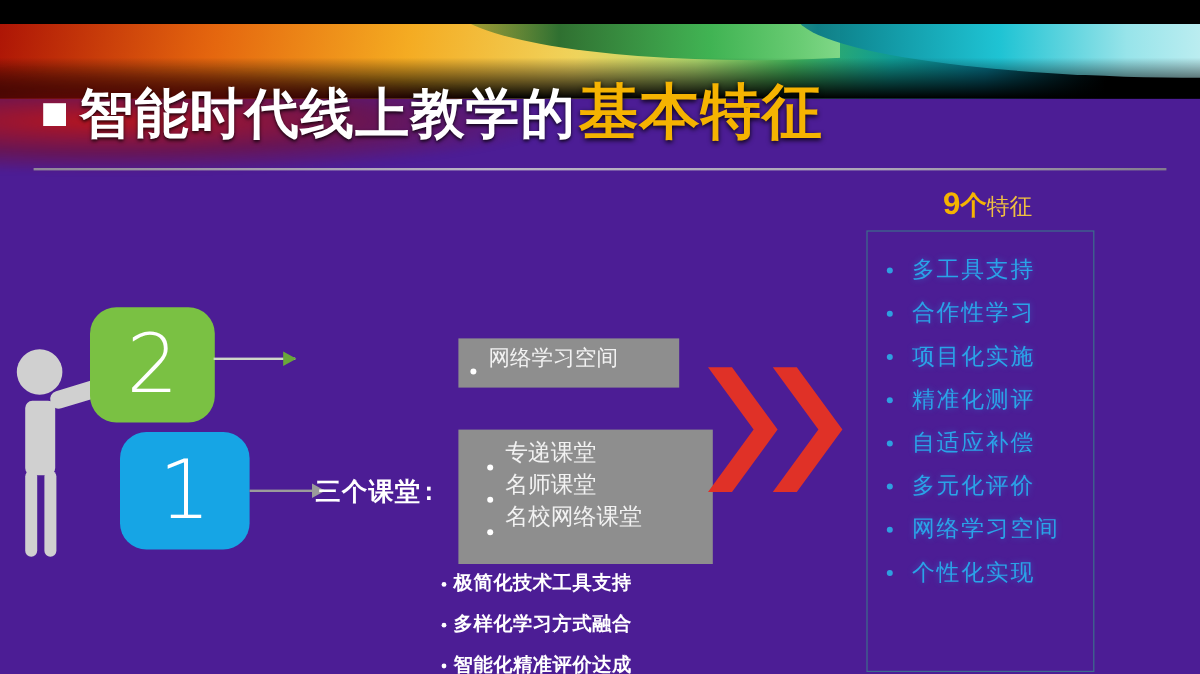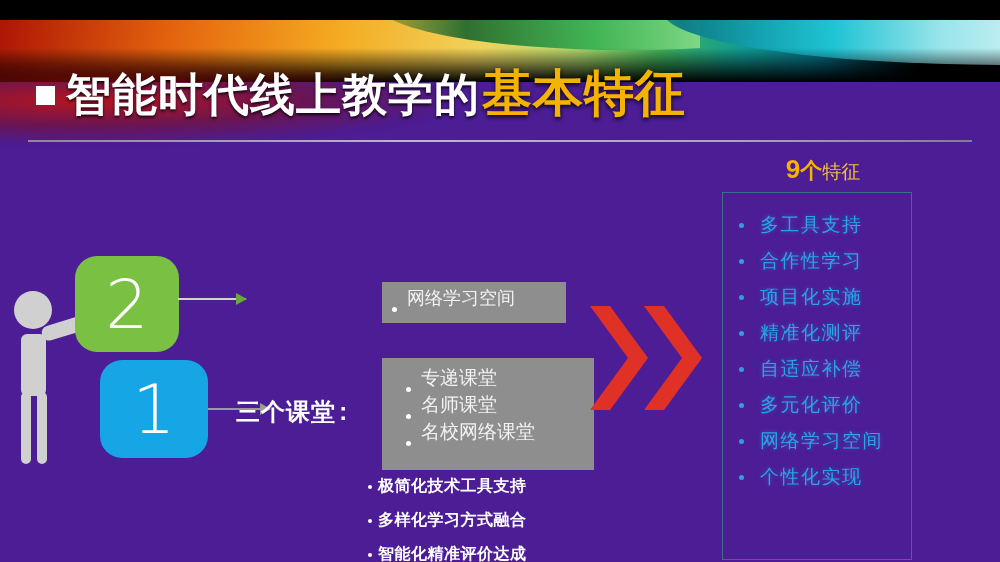--- a/index.html
+++ b/index.html
@@ -99,21 +99,21 @@
   .arrow-green{left:178px;top:278px;width:68px;}
   .arrow-green .line{background:#cfd6c9;}
   .arrow-green .head{border-left:11px solid #6aa83a;}
   .arrow-gray{left:208px;top:388px;width:62px;}
   .arrow-gray .line{background:#9b9b9b;}
   .arrow-gray .head{border-left:11px solid #9b9b9b;}
 
   
   .lbl{position:absolute;font-weight:bold;letter-spacing:1px;}
   .lbl-space{left:250px;top:264px;font-size:27px;color:#7ac143;}
-  .lbl-class{left:236px;top:376px;font-size:24px;color:#ffffff;font-family:Liberation Mono, monospace;}
+  .lbl-class{left:263px;top:376px;font-size:21px;color:#ffffff;font-family:Liberation Mono, monospace;}
 
   
   .gbox{position:absolute;background:#8e8e8e;color:#ffffff;}
   .gbox ul{margin:0;padding:0;list-style:none;}
   .gbox li{
     display:flex;align-items:flex-end;font-size:19px;line-height:1.42;
     color:#f2f2f2;
   }
   .gbox li .dot{
     width:5px;height:5px;border-radius:50%;background:#ffffff;

